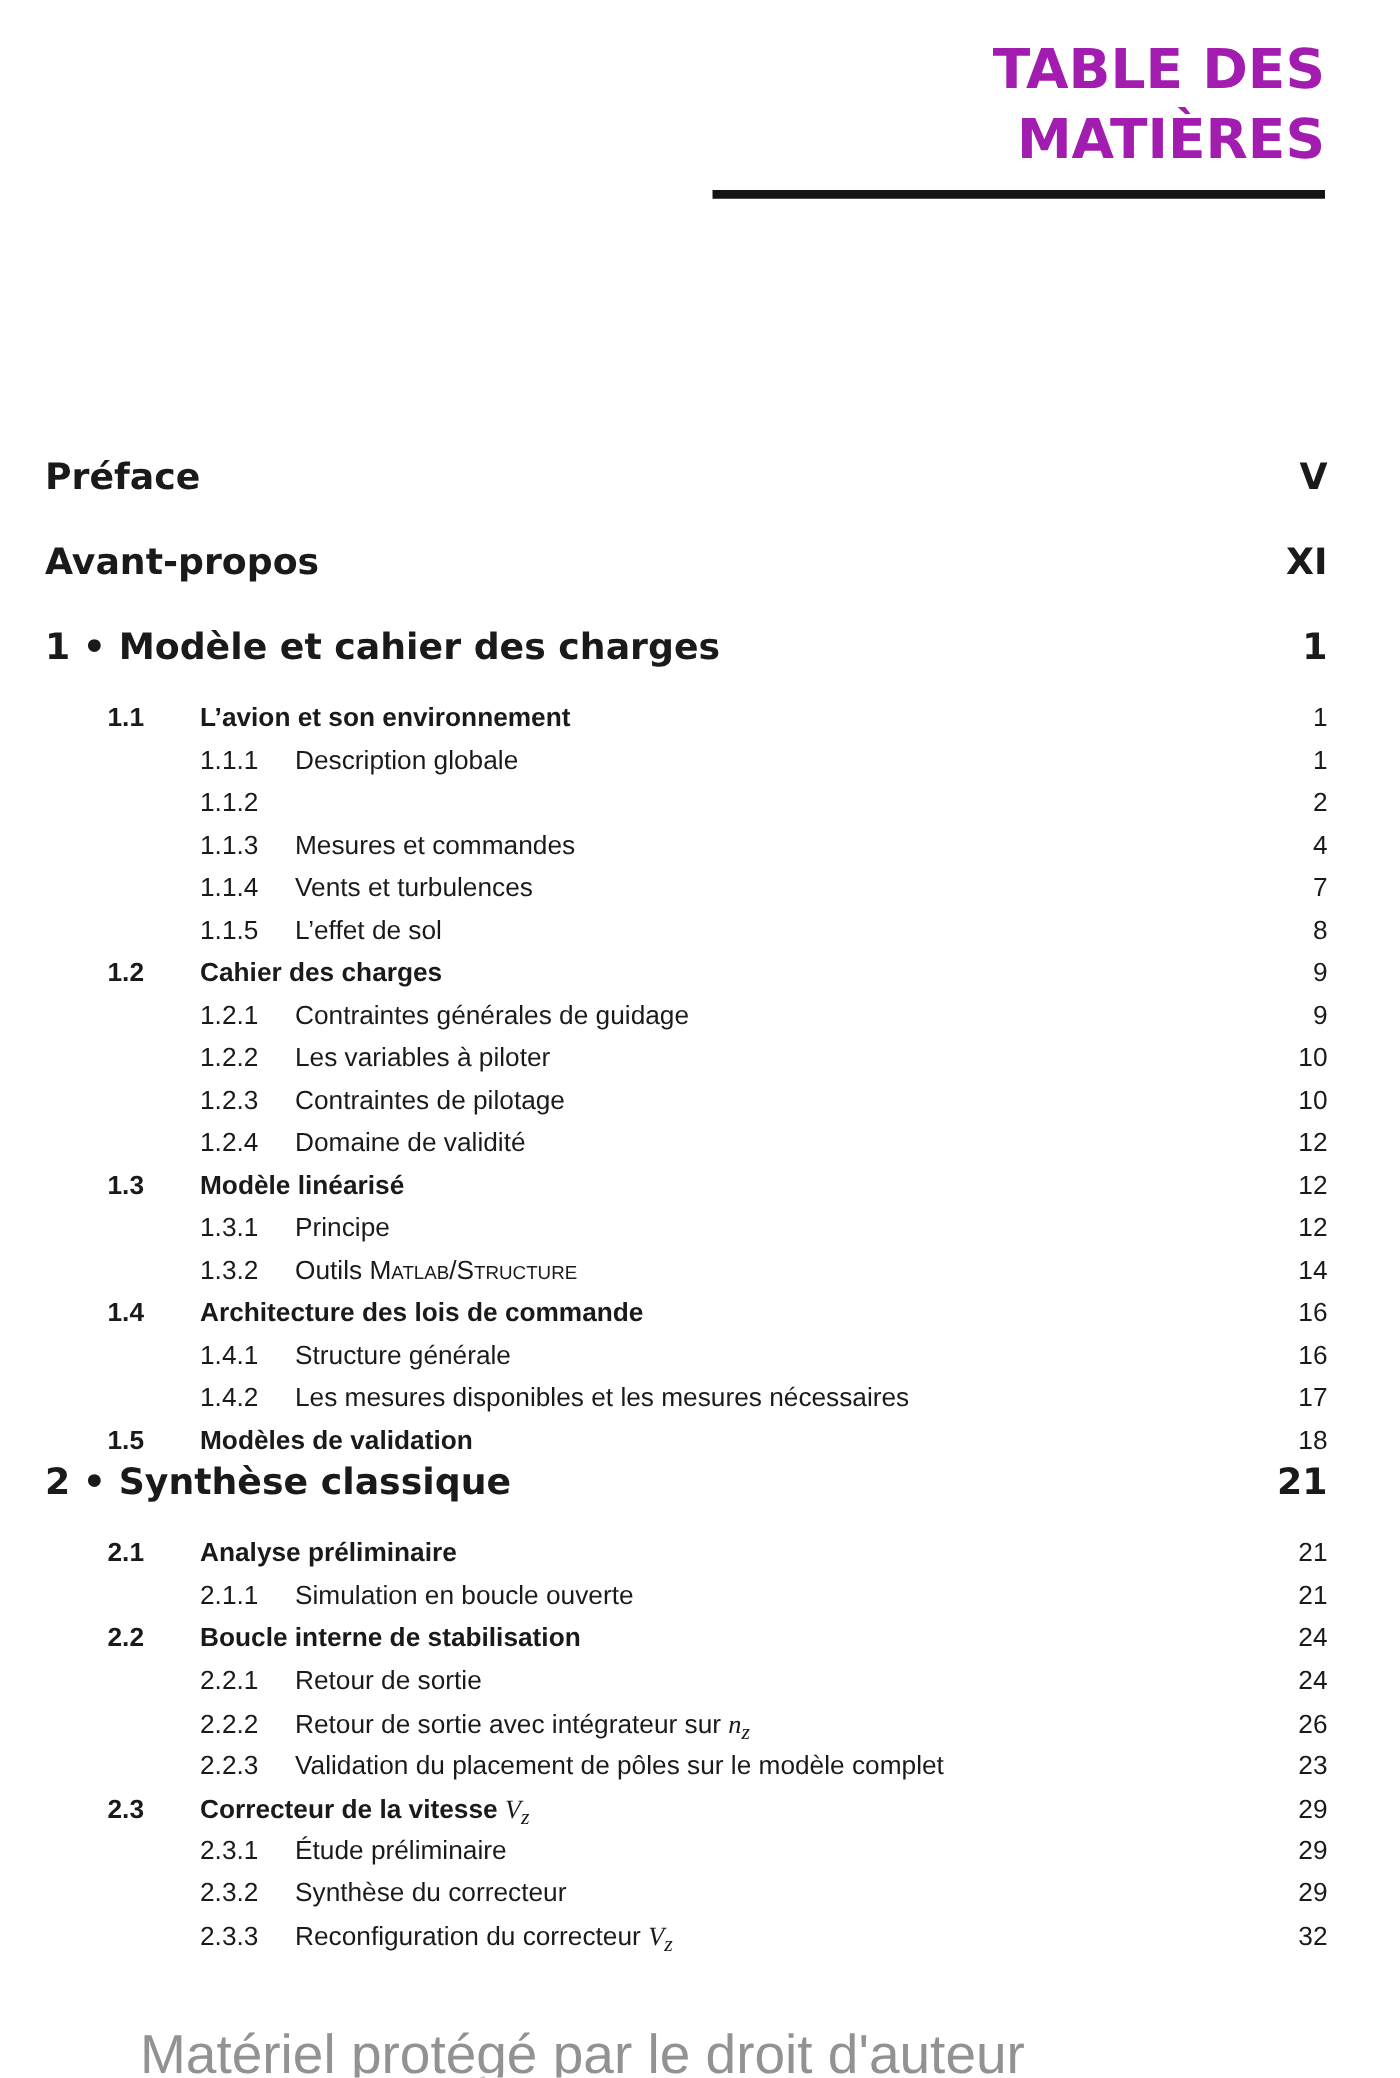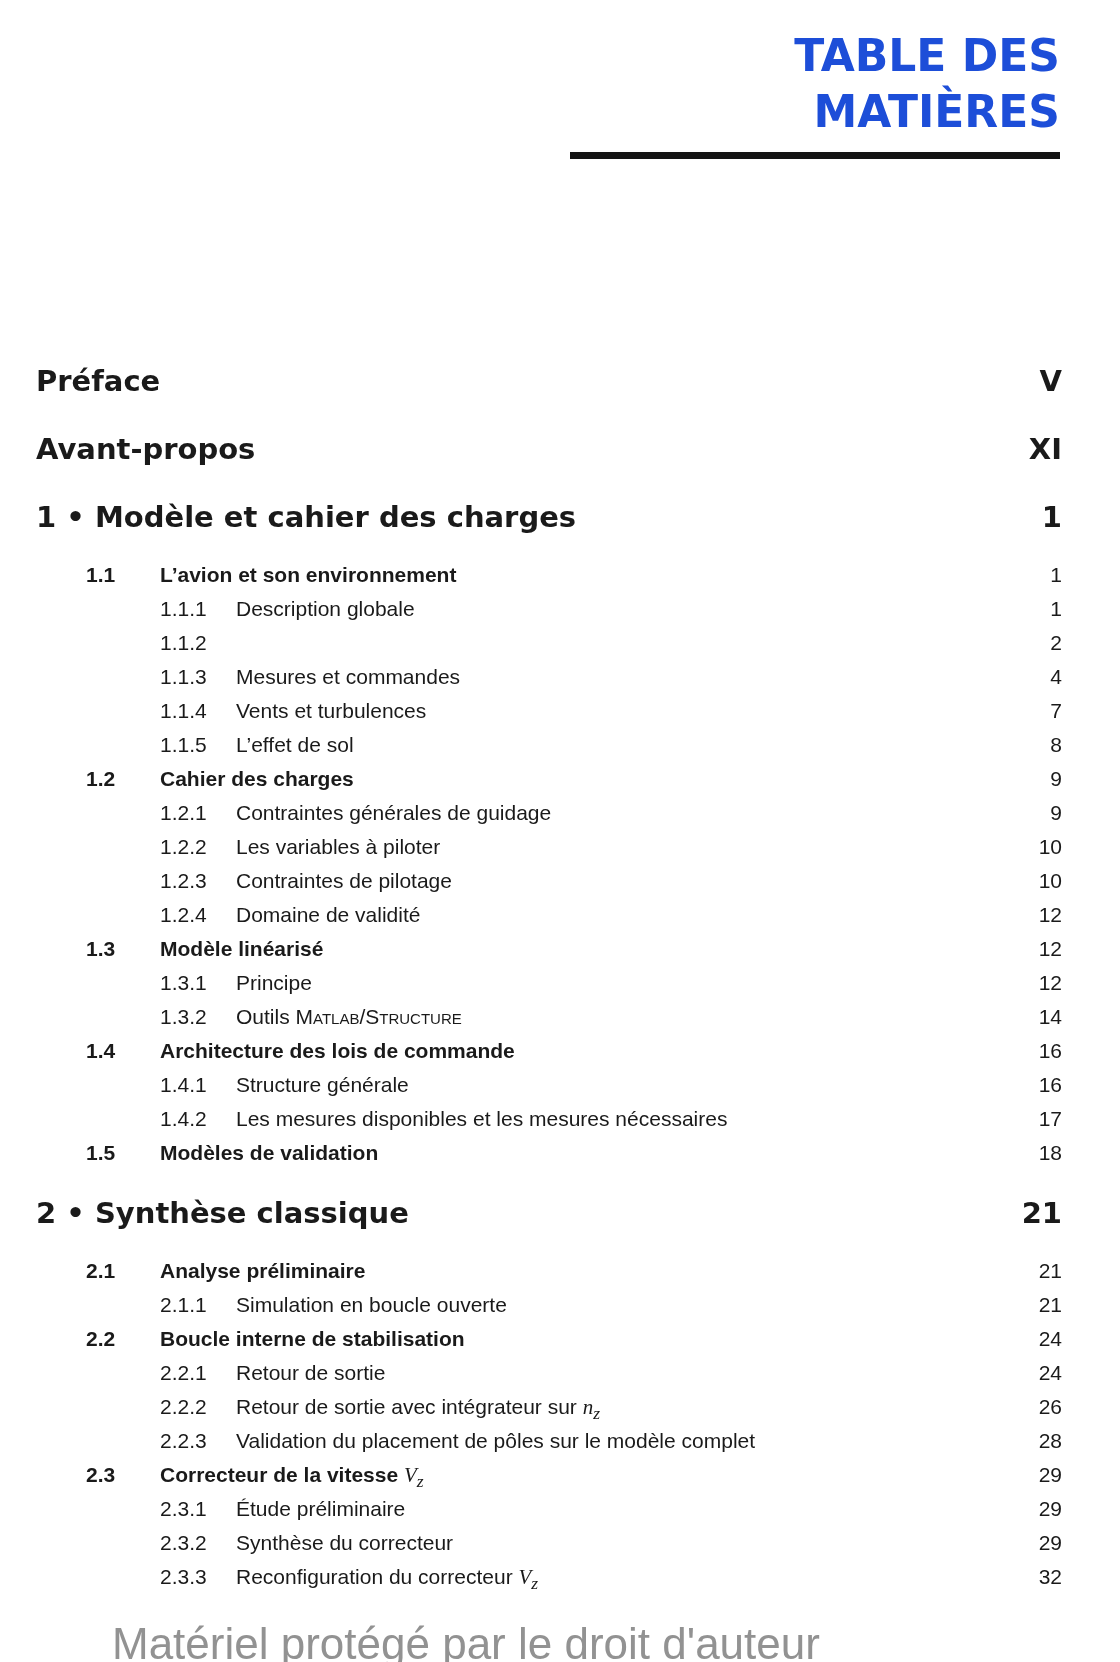--- a/index.html
+++ b/index.html
@@ -1,38 +1,38 @@
 <!DOCTYPE html>
 <html><head>
 <meta charset="utf-8">
 <style>
   html, body { margin: 0; padding: 0; background: #ffffff; }
   body { width: 1120px; height: 1662px; position: relative; overflow: hidden;
          font-family: "Liberation Sans", "DejaVu Sans", sans-serif; color: #1a1a1a; }
   .title-block { position: absolute; left: 570px; top: 28px; width: 490px; }
   .title { font-family: "DejaVu Sans", sans-serif; font-weight: bold; font-size: 44px;
-           letter-spacing: 0px; text-align: right; line-height: 56px; margin: 0; color: #1d4ed8; }
+           letter-spacing: 0px; text-align: right; line-height: 56px; margin: 0; color: #a21caf; }
   .title-rule { height: 7px; background: #141414; margin-top: 12px; }
 
   .toc { position: absolute; left: 36px; top: 366px; width: 1026px; }
   .row { display: flex; align-items: baseline; position: relative; }
   .row .page { margin-left: auto; text-align: right; }
 
   .lvl0 { font-family: "DejaVu Sans", sans-serif; font-weight: bold; font-size: 29px;
           height: 30px; line-height: 30px; }
   .lvl0.front { margin-bottom: 38px; }
   .lvl0.chapter { margin-bottom: 26px; }
 
   .lvl1 { font-weight: bold; font-size: 21px; height: 34px; line-height: 34px; }
   .lvl1 .num { width: 74px; padding-left: 50px; display: inline-block; }
   .lvl2 { font-size: 21px; height: 34px; line-height: 34px; }
   .lvl2 .num { width: 76px; padding-left: 124px; display: inline-block; }
   .lvl1 .page, .lvl2 .page { font-weight: normal; font-size: 21px; }
   .lvl1 .label { font-weight: bold; }
-  .chapter-end { margin-bottom: 28px; }
+  .chapter-end { }
 
   .sc { font-variant: small-caps; }
   .math { font-family: "Liberation Serif", serif; font-style: italic; }
 
   .watermark { position: absolute; left: 112px; top: 1604px; font-family: "Liberation Sans", sans-serif;
                font-size: 44px; color: rgba(110,110,110,0.75); white-space: nowrap; letter-spacing: 0px;
                line-height: 56px; pointer-events: none; margin-top: 12px; }
 </style>
 </head>
 <body>
@@ -179,21 +179,21 @@
       <span class="page">24</span>
     </div>
   <div class="row lvl2">
       <span class="num">2.2.2</span>
       <span><span>Retour de sortie avec intégrateur sur </span><span class="math">n</span><sub class="math">z</sub></span>
       <span class="page">26</span>
     </div>
   <div class="row lvl2">
       <span class="num">2.2.3</span>
       <span>Validation du placement de pôles sur le modèle complet</span>
-      <span class="page">28</span>
+      <span class="page">23</span>
     </div>
 
   <div class="row lvl1">
       <span class="num">2.3</span>
       <span class="label"><span>Correcteur de la vitesse </span><span class="math" style="font-weight:normal">V</span><sub class="math" style="font-weight:normal">z</sub></span>
       <span class="page">29</span>
     </div>
   <div class="row lvl2">
       <span class="num">2.3.1</span>
       <span>Étude préliminaire</span>

